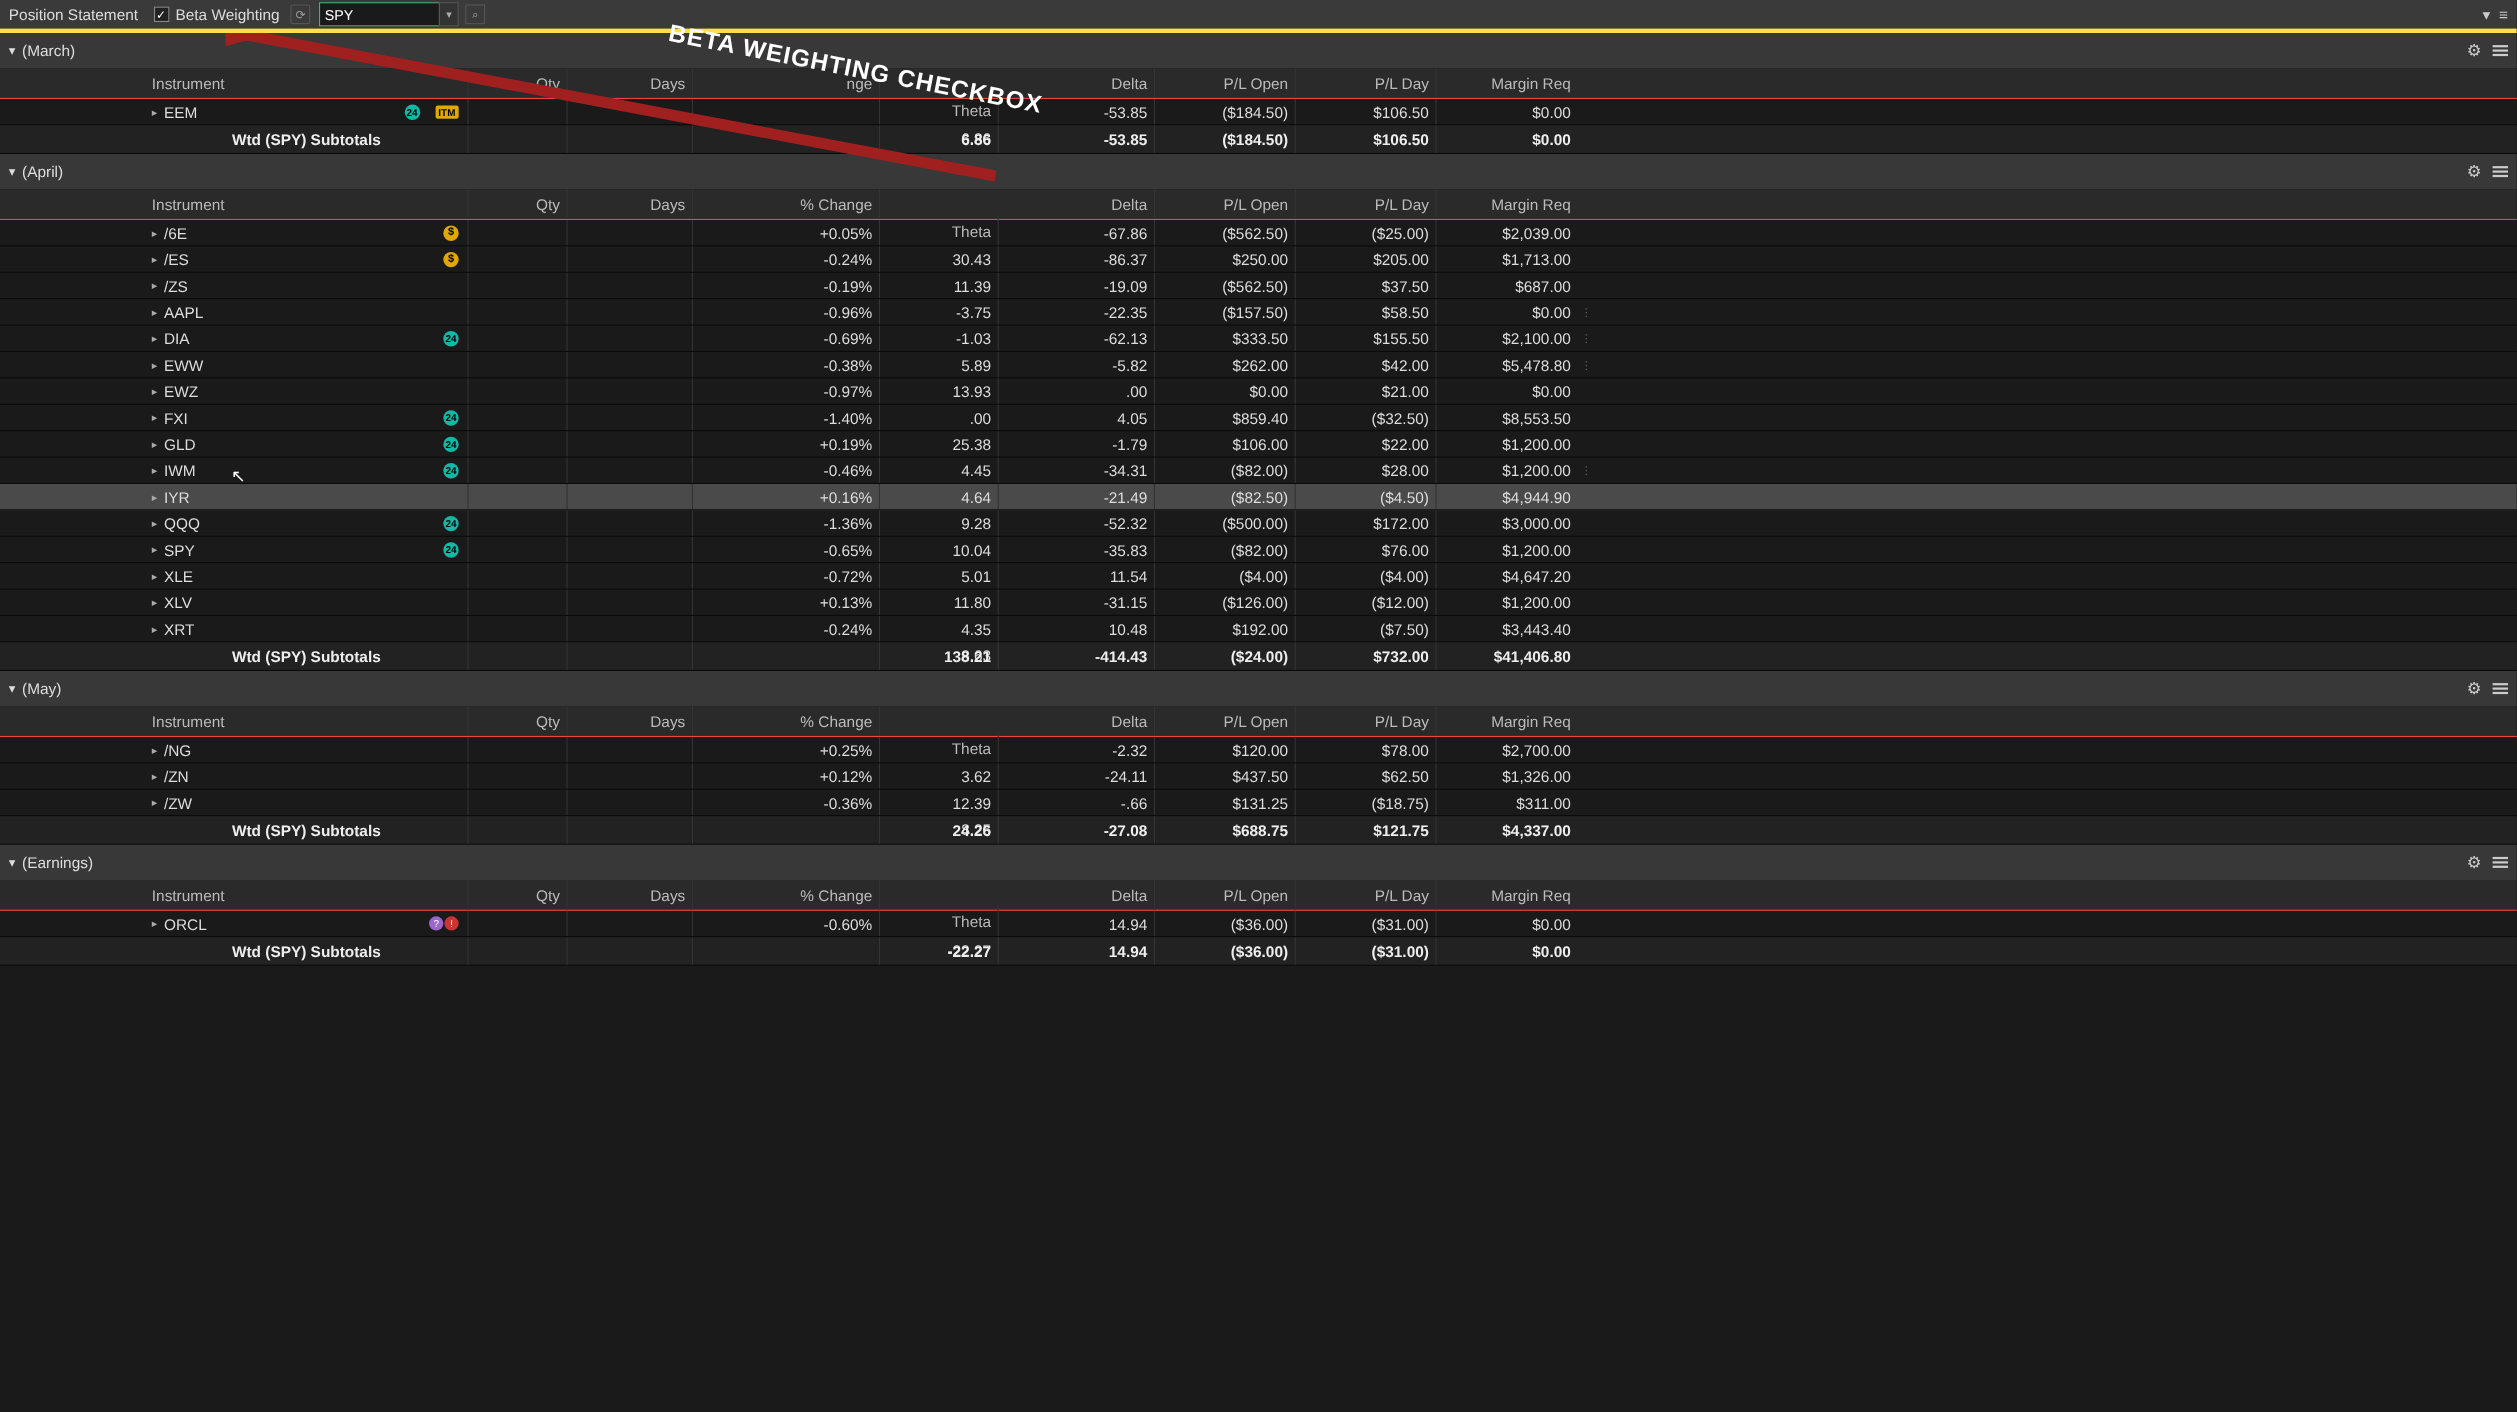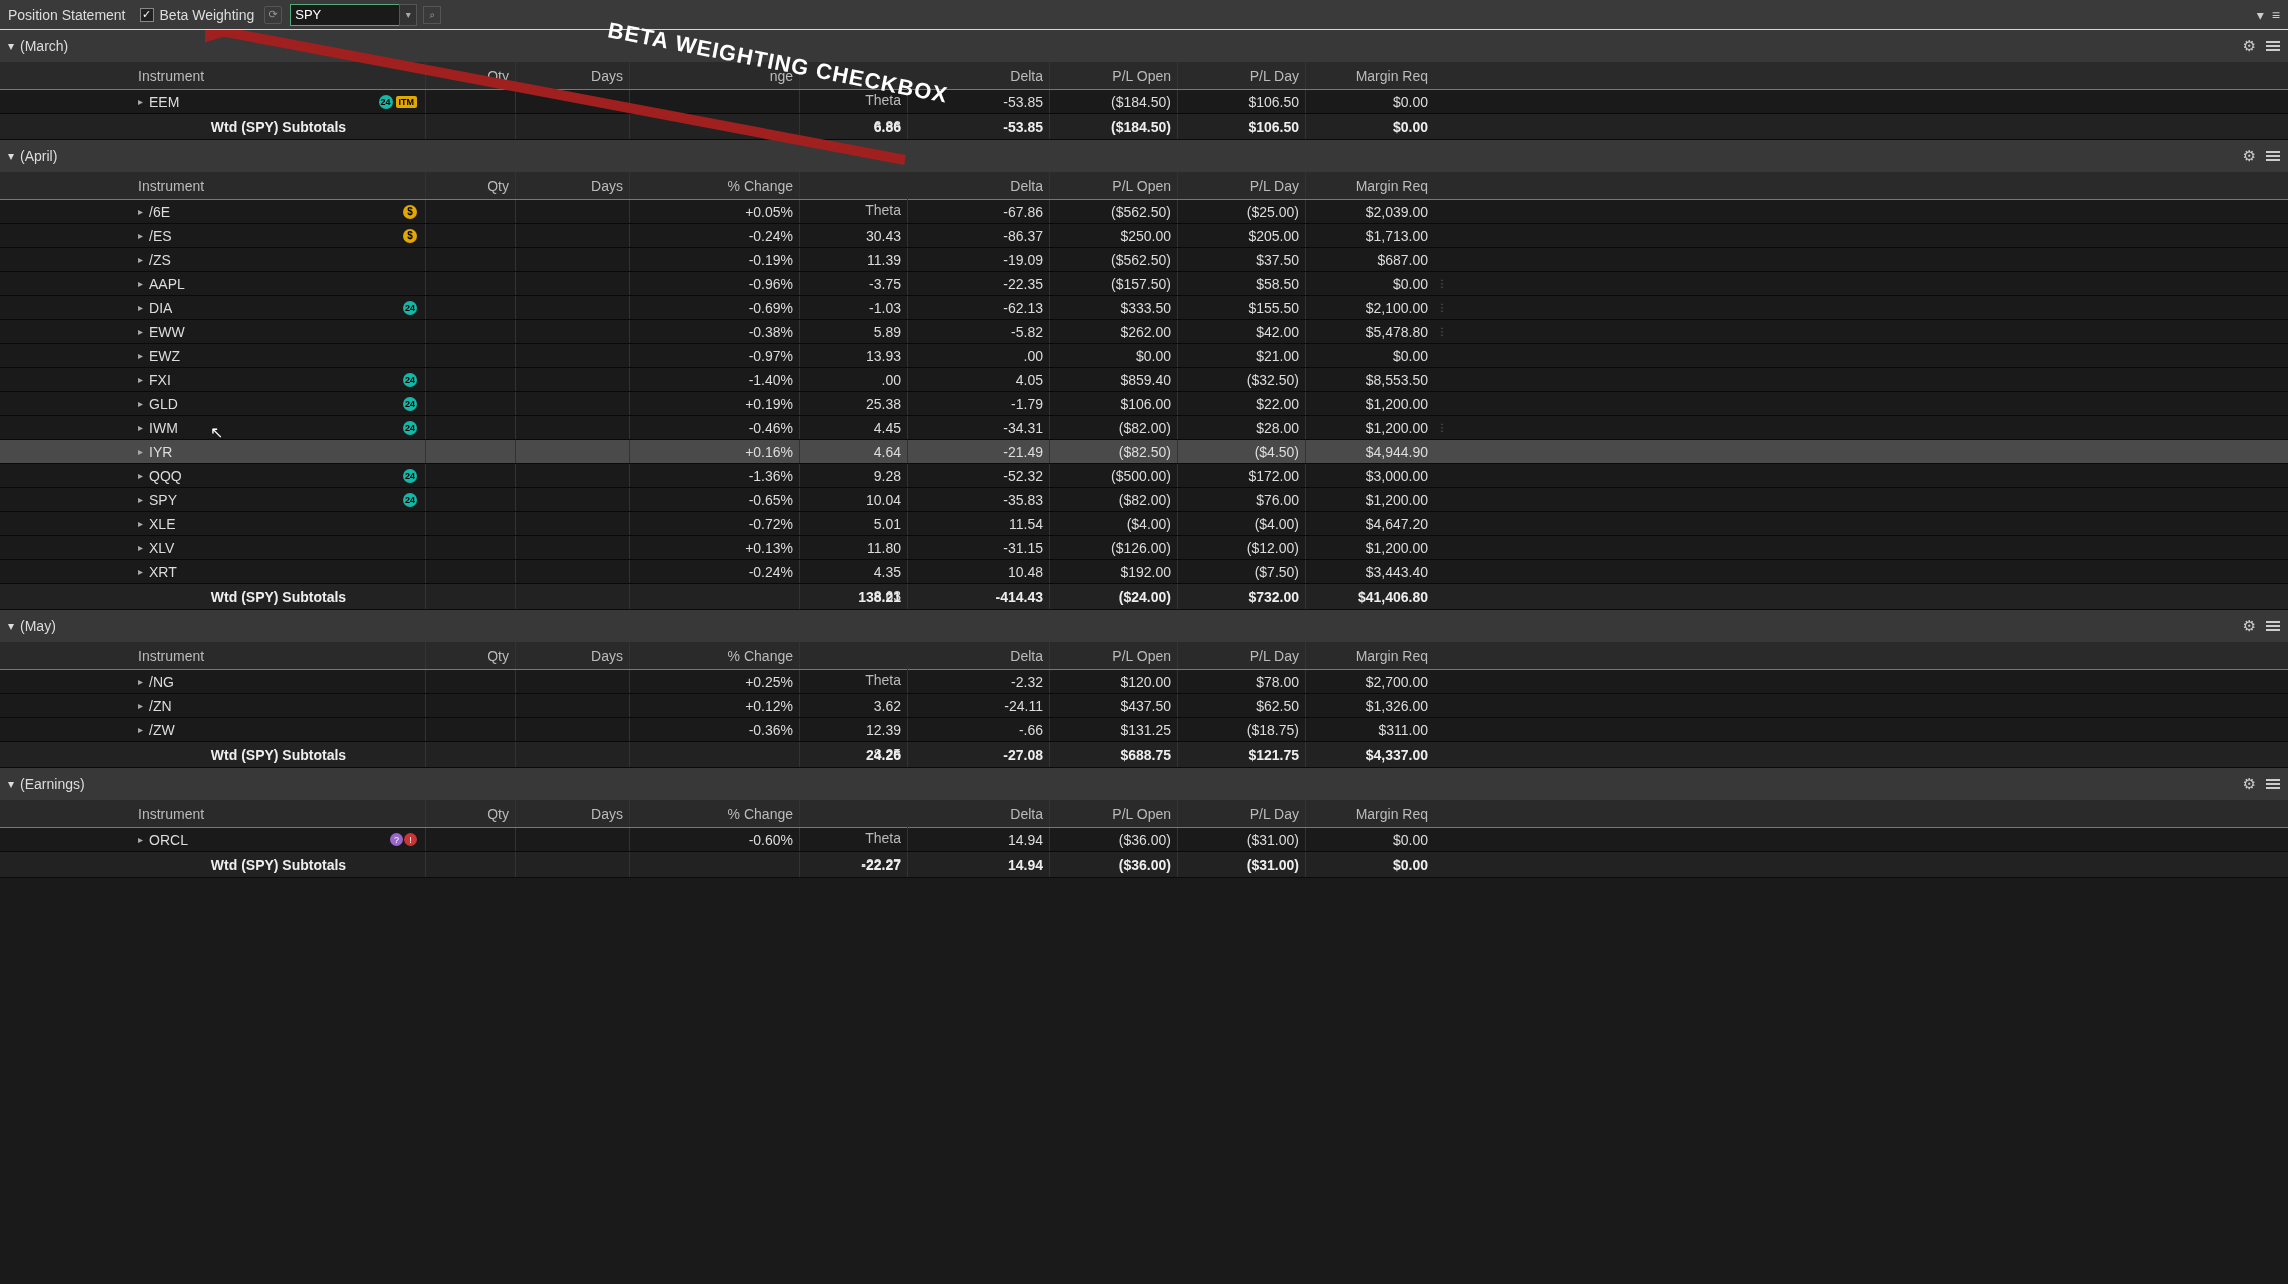--- a/index.html
+++ b/index.html
@@ -12,21 +12,21 @@
   height: 1284px;
   overflow: hidden;
   transform-origin: top left;
 }
 .toolbar {
   background: #3a3a3a;
   height: 30px;
   display: flex;
   align-items: center;
   padding: 0 8px;
-  border-bottom: 1px solid #fde047;
+  border-bottom: 4px solid #fde047;
 }
 .toolbar-title { color: #ddd; margin-right: 14px; }
 .chk { width: 14px; height: 14px; border: 1px solid #888; background:#222; display:inline-flex; align-items:center; justify-content:center; margin-right:6px; color:#fff; font-size:11px;}
 .beta-label { color:#ddd; margin-right: 10px;}
 .refresh-icn { width:18px; height:18px; border:1px solid #555; border-radius:2px; margin-right:8px; display:inline-flex; align-items:center; justify-content:center; color:#999; font-size:11px;}
 .symbol-input { background:#1a1a1a; border:1px solid #5a7; color:#fff; height:22px; width:110px; padding:0 4px; font-size:13px;}
 .dd-arrow { width:18px; height:22px; background:#333; border:1px solid #555; display:inline-flex; align-items:center; justify-content:center; color:#aaa; font-size:10px; margin-left:-1px;}
 .small-btn { width:18px; height:18px; border:1px solid #555; margin-left:6px; display:inline-flex; align-items:center; justify-content:center; color:#aaa; font-size:10px;}
 .toolbar-right { margin-left:auto; display:flex; align-items:center; gap:8px;}
 .icn { color:#ccc; font-size:14px;}
@@ -51,21 +51,21 @@
 .c-chg { width:170px; justify-content:flex-end;}
 .c-theta { width:108px; justify-content:flex-end;margin-top:48px;}
 .c-delta { width:142px; justify-content:flex-end;}
 .c-plopen { width:128px; justify-content:flex-end;}
 .c-plday { width:128px; justify-content:flex-end;}
 .c-margin { width:128px; justify-content:flex-end; border-right:none;}
 .c-tail { width:16px; border-right:none; justify-content:center; color:#666; font-size:10px;}
 
 .row .tri { color:#aaa; font-size:10px; margin-right:6px;}
 .badge24 { background:#14b8a6; color:#000; font-size:9px; font-weight:bold; border-radius:50%; width:14px; height:14px; display:inline-flex; align-items:center; justify-content:center; margin-left:2px;}
-.badge-itm { background:#e0a800; color:#000; font-size:9px; font-weight:bold; padding:1px 3px; border-radius:2px; margin-left:3px;}
+.badge-itm { background:#e0a800; color:#000; font-size:9px; font-weight:bold; padding:1px 3px; border-radius:2px; margin-left:14px;}
 .badge-grp { display:inline-flex; align-items:center; position:absolute; right:8px;}
 .badge-dollar { background:#e0a800; color:#000; font-size:10px; font-weight:bold; border-radius:50%; width:14px; height:14px; display:inline-flex; align-items:center; justify-content:center;}
 .badge-q { background:#9966cc; color:#fff; font-size:9px; border-radius:50%; width:13px; height:13px; display:inline-flex; align-items:center; justify-content:center;}
 .badge-r { background:#cc3333; color:#fff; font-size:9px; border-radius:50%; width:13px; height:13px; display:inline-flex; align-items:center; justify-content:center; margin-left:1px;}
 
 .annotation {
   position:absolute; top:30px; left:205px; width:720px; height:130px; pointer-events:none; z-index:100;
 }
 .ann-text {
   position:absolute; top:20px; left:400px; color:#fff; font-size:22px; font-weight:bold; letter-spacing:1px;

